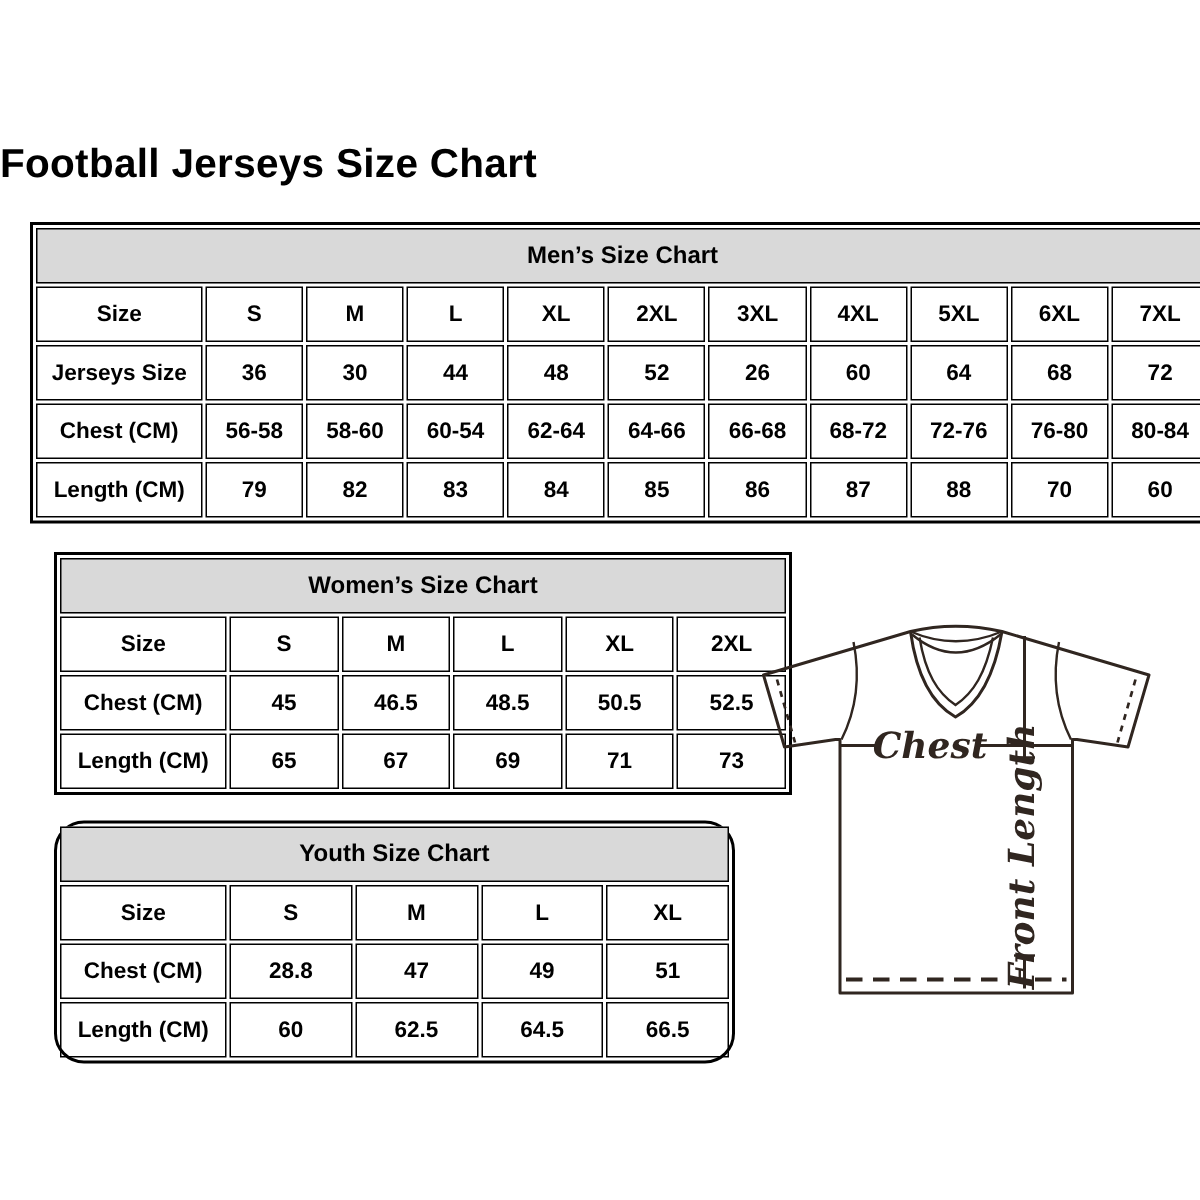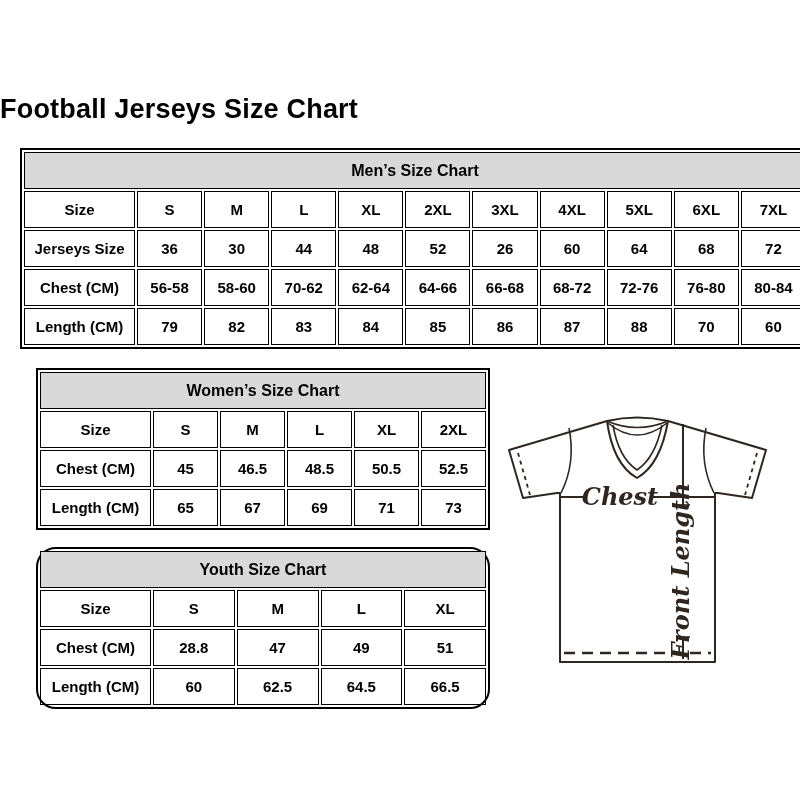--- a/index.html
+++ b/index.html
@@ -23,21 +23,21 @@
   }
   table.size-table td{
     border:1px solid var(--border);height:35px;text-align:center;vertical-align:middle;
     font-size:15px;font-weight:bold;padding:0 2px;overflow:hidden;white-space:nowrap;
   }
   table.size-table td.thead{
     background:var(--header-bg);font-size:16px;
   }
   col.label-col{width:111px;}
   #men-table{left:20px;top:148px;width:790px;}
-  #women-table{left:36px;top:368px;width:454px;}
+  #women-table{left:36px;top:368px;width:492px;}
   #youth-table{left:36px;top:547px;width:454px;border-radius:20px;}
   #jersey{position:absolute;left:493px;top:400px;}
   .jline{fill:none;stroke:var(--stroke);stroke-width:2;stroke-linejoin:round;stroke-linecap:butt;}
   .jthin{fill:none;stroke:var(--stroke);stroke-width:1.6;}
   .jdash-small{fill:none;stroke:var(--stroke);stroke-width:1.8;stroke-dasharray:4 4;}
   .jdash-hem{fill:none;stroke:var(--stroke);stroke-width:2.6;stroke-dasharray:11 7;}
   .jtext{
     font-family:"DejaVu Serif", serif;font-style:italic;font-weight:bold;
     font-size:24px;fill:var(--stroke);
   }
@@ -90,21 +90,21 @@
           <td>26</td>
           <td>60</td>
           <td>64</td>
           <td>68</td>
           <td>72</td>
         </tr>
         <tr>
           <td>Chest (CM)</td>
           <td>56-58</td>
           <td>58-60</td>
-          <td>70-62</td>
+          <td>60-54</td>
           <td>62-64</td>
           <td>64-66</td>
           <td>66-68</td>
           <td>68-72</td>
           <td>72-76</td>
           <td>76-80</td>
           <td>80-84</td>
         </tr>
         <tr>
           <td>Length (CM)</td>

